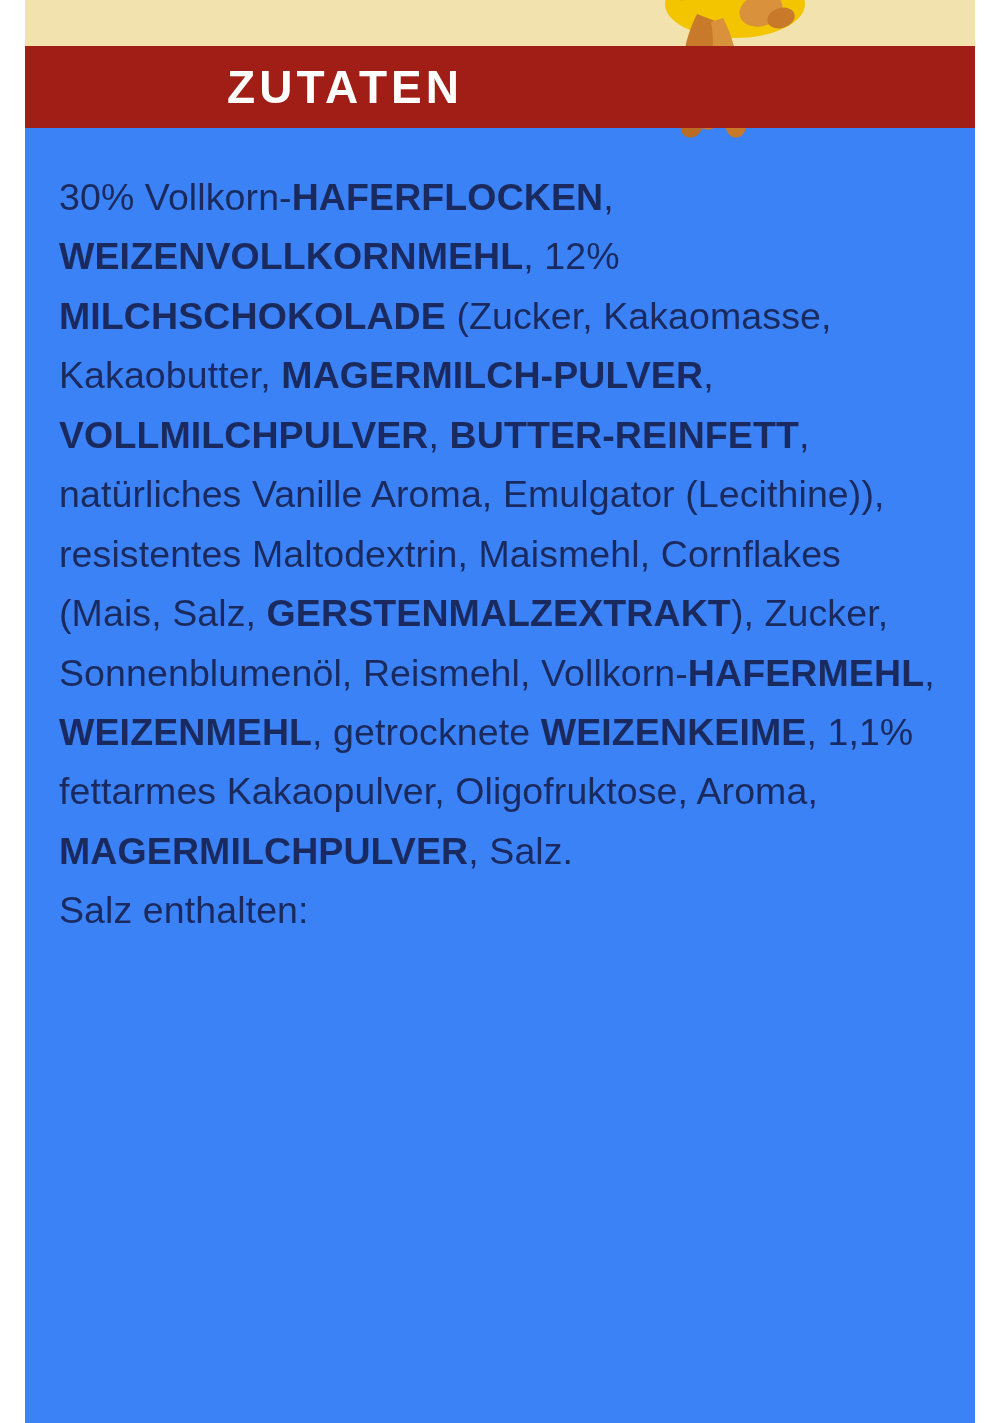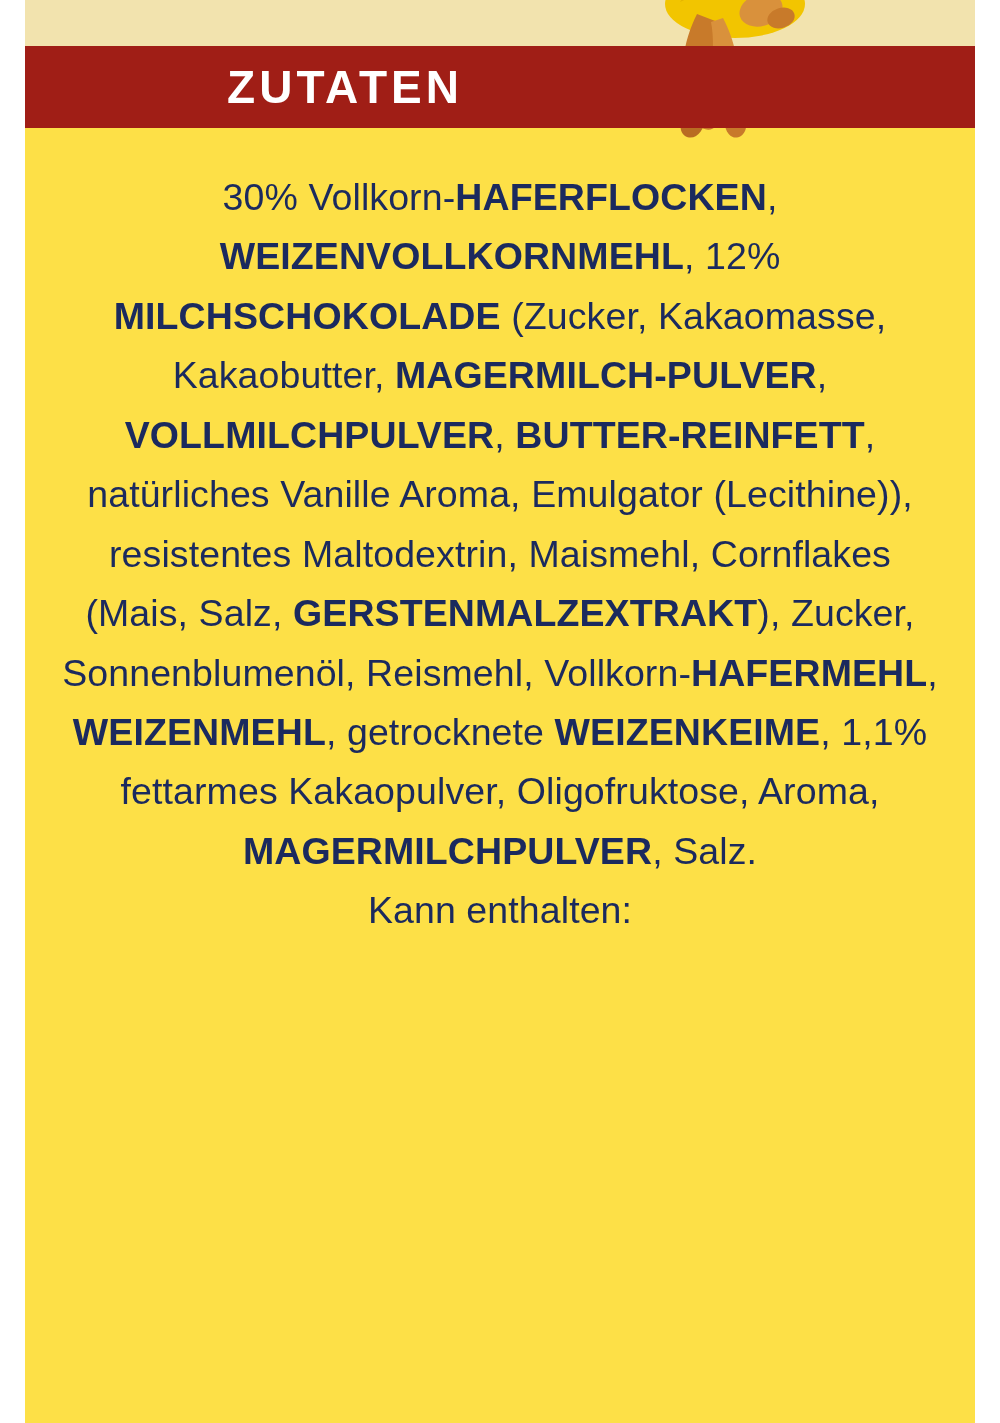--- a/index.html
+++ b/index.html
@@ -62,32 +62,32 @@
     background: #f2e3ae;
   }
   #ingredients {
     position: absolute;
     left: 34px;
     top: 168px;
     width: 882px;
     color: #1b2a5e;
     font-size: 37.5px;
     line-height: 1.585;
-    text-align: center;
+    text-align: left;
     font-weight: 400;
     letter-spacing: 0.1px;
   }
   #ingredients b {
     font-weight: bold;
   }
 </style>
 </head>
 <body>
 
-<div id="label" style="background: #fde047;">
+<div id="label" style="background: #3b82f6;">
 
   <div id="top-strip"></div>
 
   <svg id="mascot" viewBox="0 0 240 160" xmlns="http://www.w3.org/2000/svg">
     <ellipse cx="150" cy="20" rx="70" ry="34" fill="#f2c500"></ellipse>
     <path d="M95 18 C110 -4 190 -8 210 16 C196 6 120 4 95 18 Z" fill="#e2b200"></path>
     <path d="M112 30 C98 58 92 92 104 126 C112 150 132 152 136 132 C140 112 130 70 138 40 Z" fill="#c87a2a"></path>
     <path d="M138 34 C152 60 158 96 150 124 C144 146 126 150 124 132 C122 112 132 68 126 38 Z" fill="#d9913c"></path>
     <path d="M104 120 C96 134 92 146 100 152 C110 158 120 146 120 134 Z" fill="#b96c22"></path>
     <path d="M150 118 C160 130 166 144 156 152 C146 158 138 146 140 134 Z" fill="#c87a2a"></path>
@@ -95,17 +95,17 @@
     <ellipse cx="196" cy="34" rx="14" ry="10" fill="#c87a2a" transform="rotate(-18 196 34)"></ellipse>
   </svg>
 
   <div id="header-bar" style="background: rgb(160, 30, 22);">
     <div id="header-title" style="color: rgb(255, 255, 255);">ZUTATEN</div>
   </div>
 
   <div id="ingredients" style="color: rgb(27, 42, 94);">
     <span>30% Vollkorn-<b>HAFERFLOCKEN</b>, <b>WEIZENVOLLKORNMEHL</b>, 12% <b>MILCHSCHOKOLADE</b> (Zucker, Kakaomasse, Kakaobutter, <b>MAGERMILCH-PULVER</b>, <b>VOLLMILCHPULVER</b>, <b>BUTTER-REINFETT</b>, natürliches Vanille Aroma, Emulgator (Lecithine)), resistentes Maltodextrin, Maismehl, Cornflakes (Mais, Salz, <b>GERSTENMALZEXTRAKT</b>), Zucker, Sonnenblumenöl, Reismehl, Vollkorn-<b>HAFERMEHL</b>, <b>WEIZENMEHL</b>, getrocknete <b>WEIZENKEIME</b>, 1,1% fettarmes Kakaopulver, Oligofruktose, Aroma, <b>MAGERMILCHPULVER</b>, Salz.</span>
     <br>
-    <span>Kann enthalten:</span>
+    <span>Salz enthalten:</span>
     <br>
   </div>
 
 </div>
 
 </body></html>

